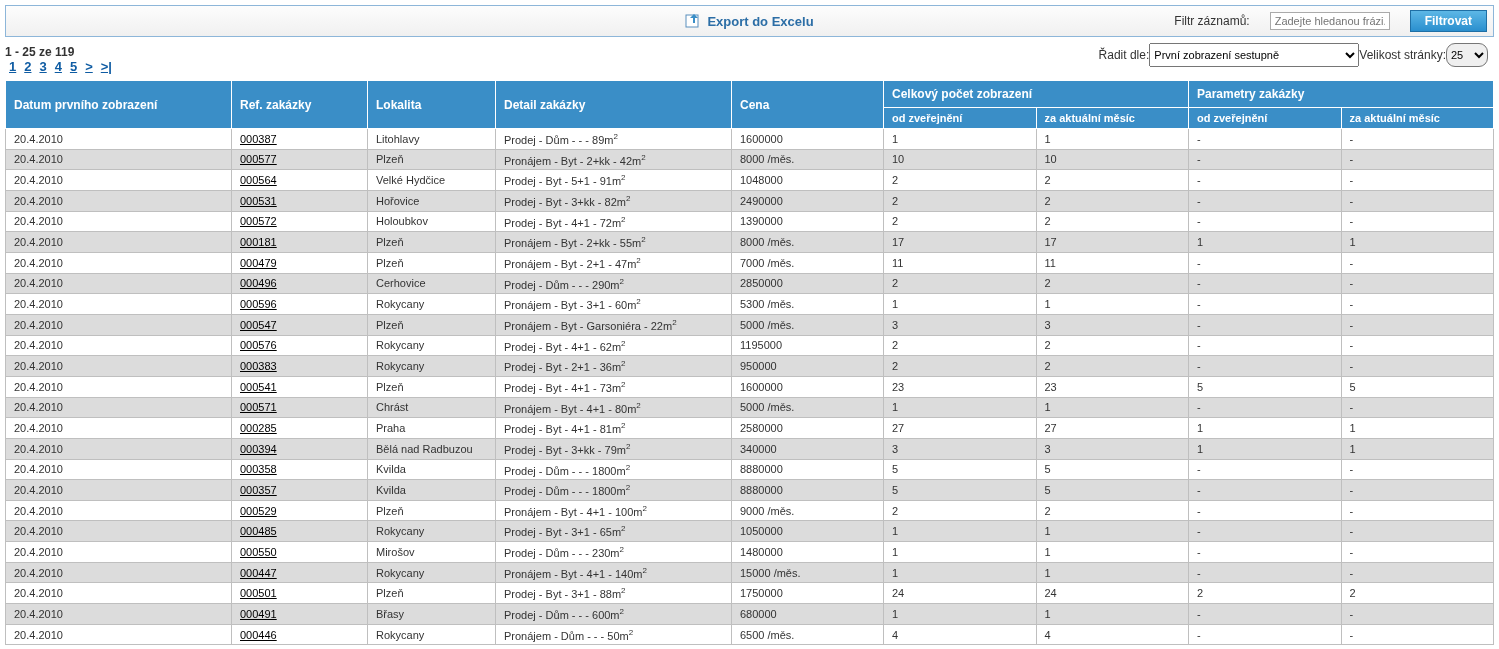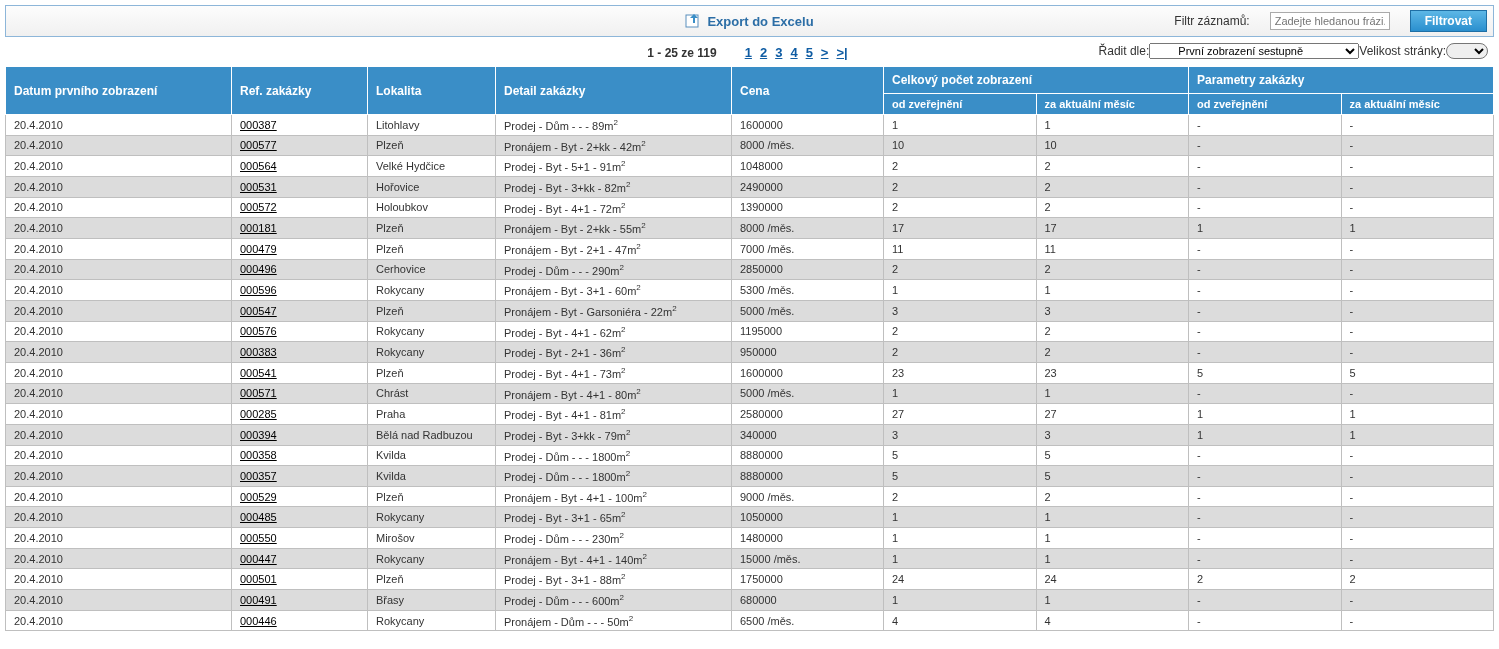--- a/index.html
+++ b/index.html
@@ -58,25 +58,26 @@
     border: 1px solid #1f6fa5;
     color: #fff;
     font-weight: bold;
     font-size: 12px;
     height: 22px;
     padding: 0 14px;
     cursor: pointer;
   }
   .controls-row {
     display: flex;
-    align-items: flex-end;
+    align-items: flex-start;
     justify-content: center;
     position: relative;
     margin-bottom: 6px;
     font-size: 12px;
+    flex-direction: column;
   }
   .page-info {
     margin-right: 24px;
     font-weight: bold;
   }
   .pages a {
     color: #0f5ca3;
     text-decoration: underline;
     font-weight: bold;
     margin: 0 4px;
@@ -84,22 +85,21 @@
   }
   .sort-group {
     position: absolute;
     right: 6px;
     top: -2px;
     display: flex;
     align-items: center;
   }
   .sort-group select {
     font-size: 11px;
-    height: 16px;
-    padding-left: 24px;
+    height: 24px;
   }
   table.data {
     width: 100%;
     border-collapse: collapse;
     table-layout: fixed;
   }
   table.data th {
     background: #3a8ec7;
     color: #fff;
     text-align: left;

